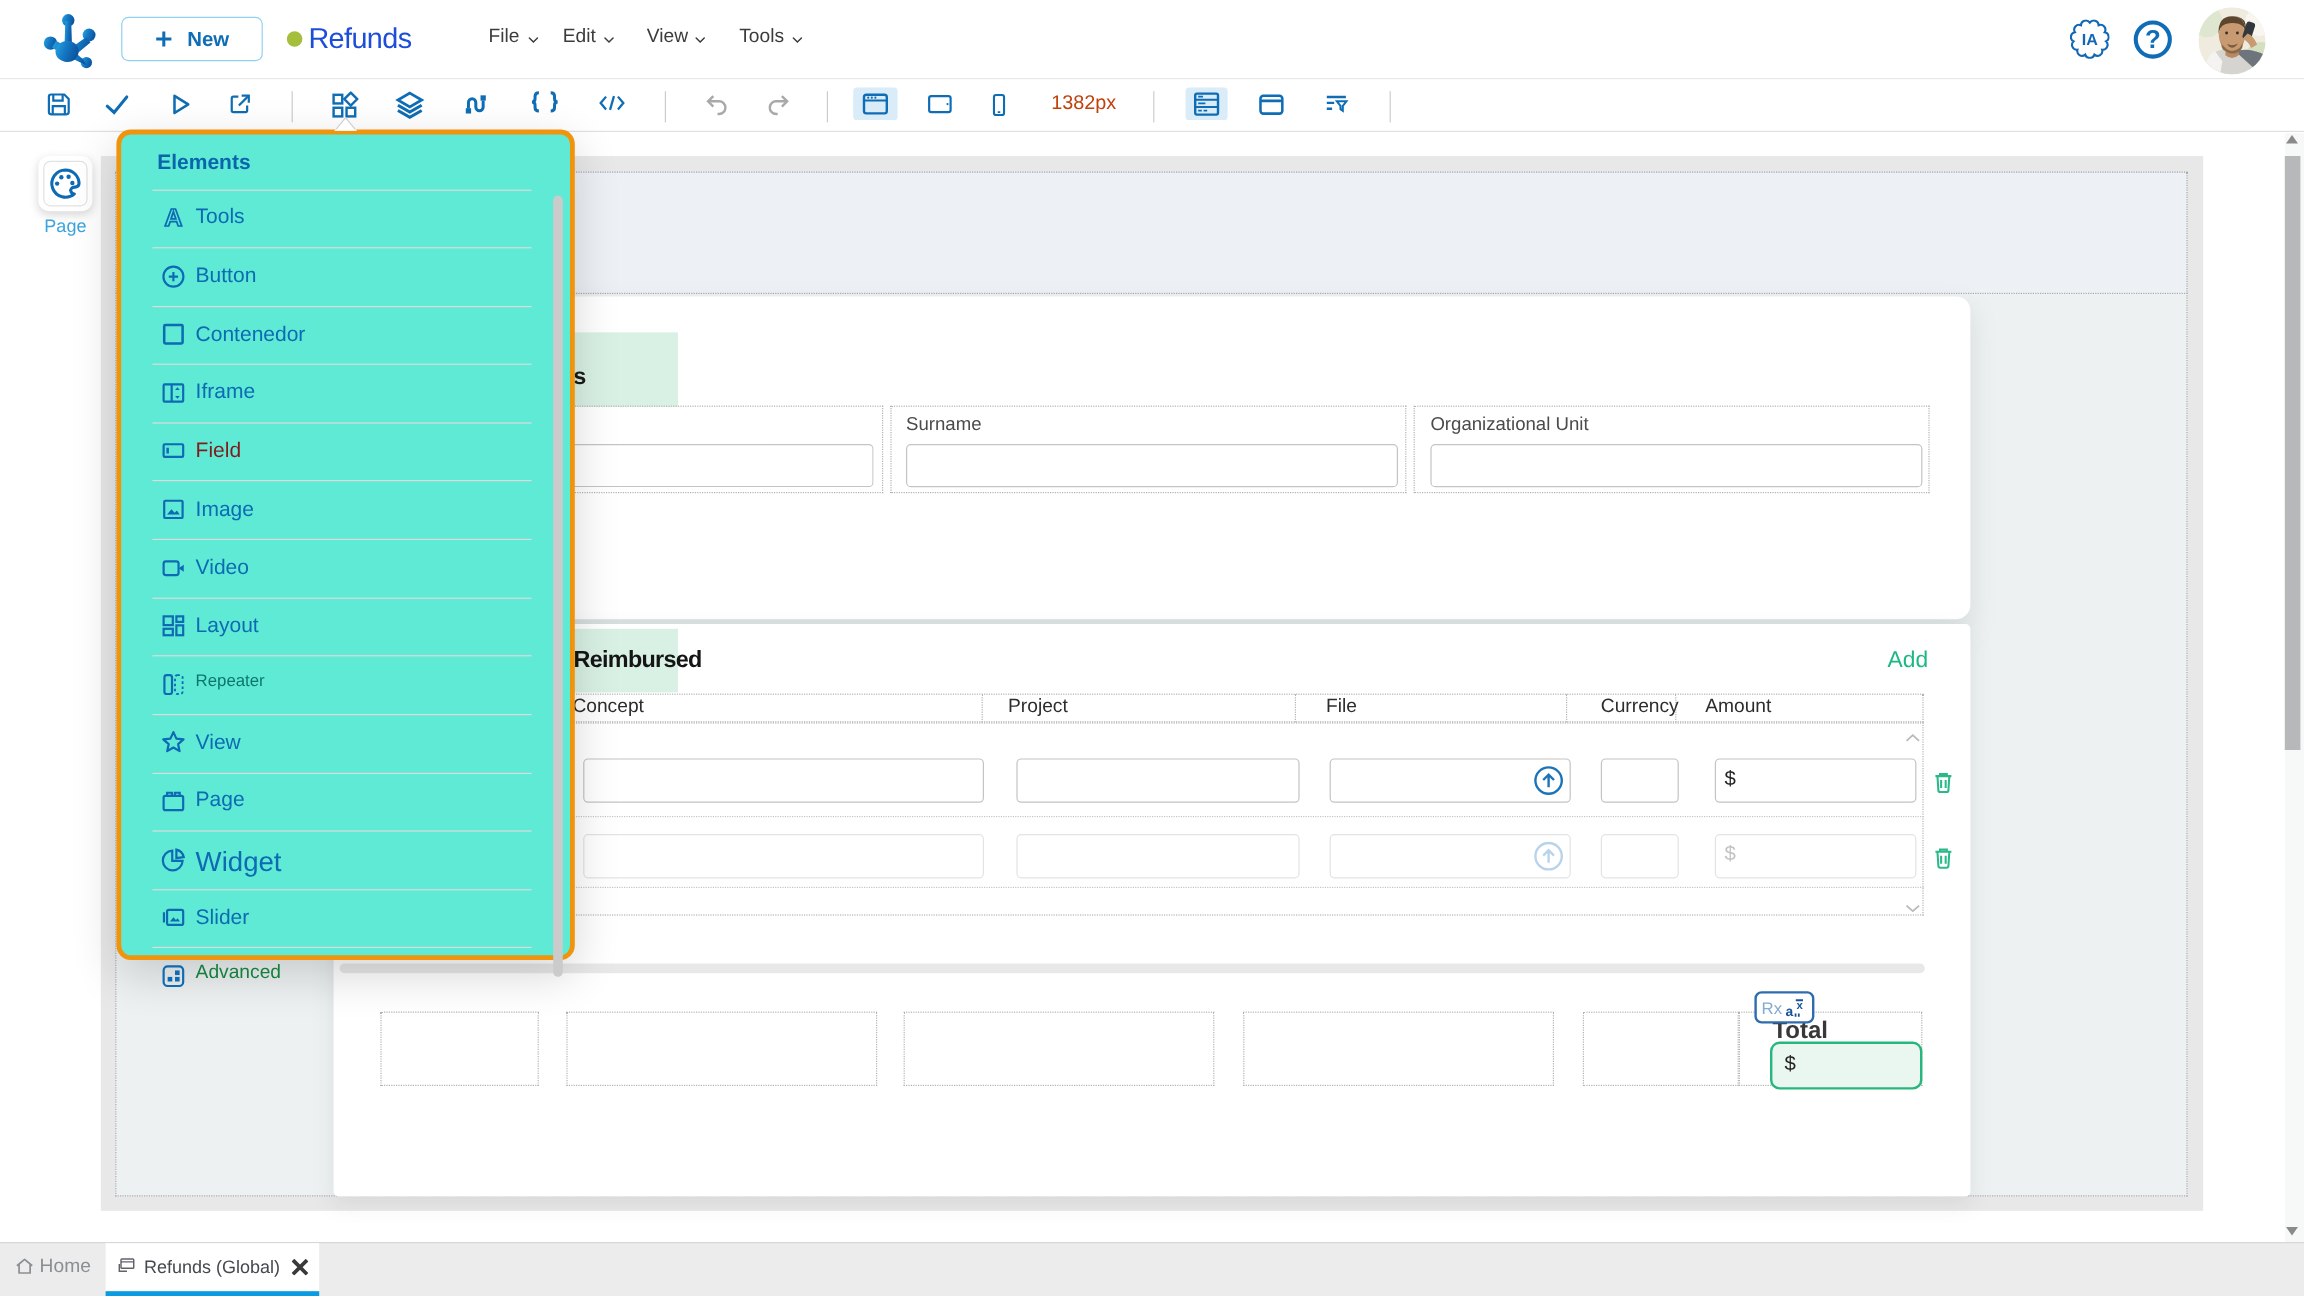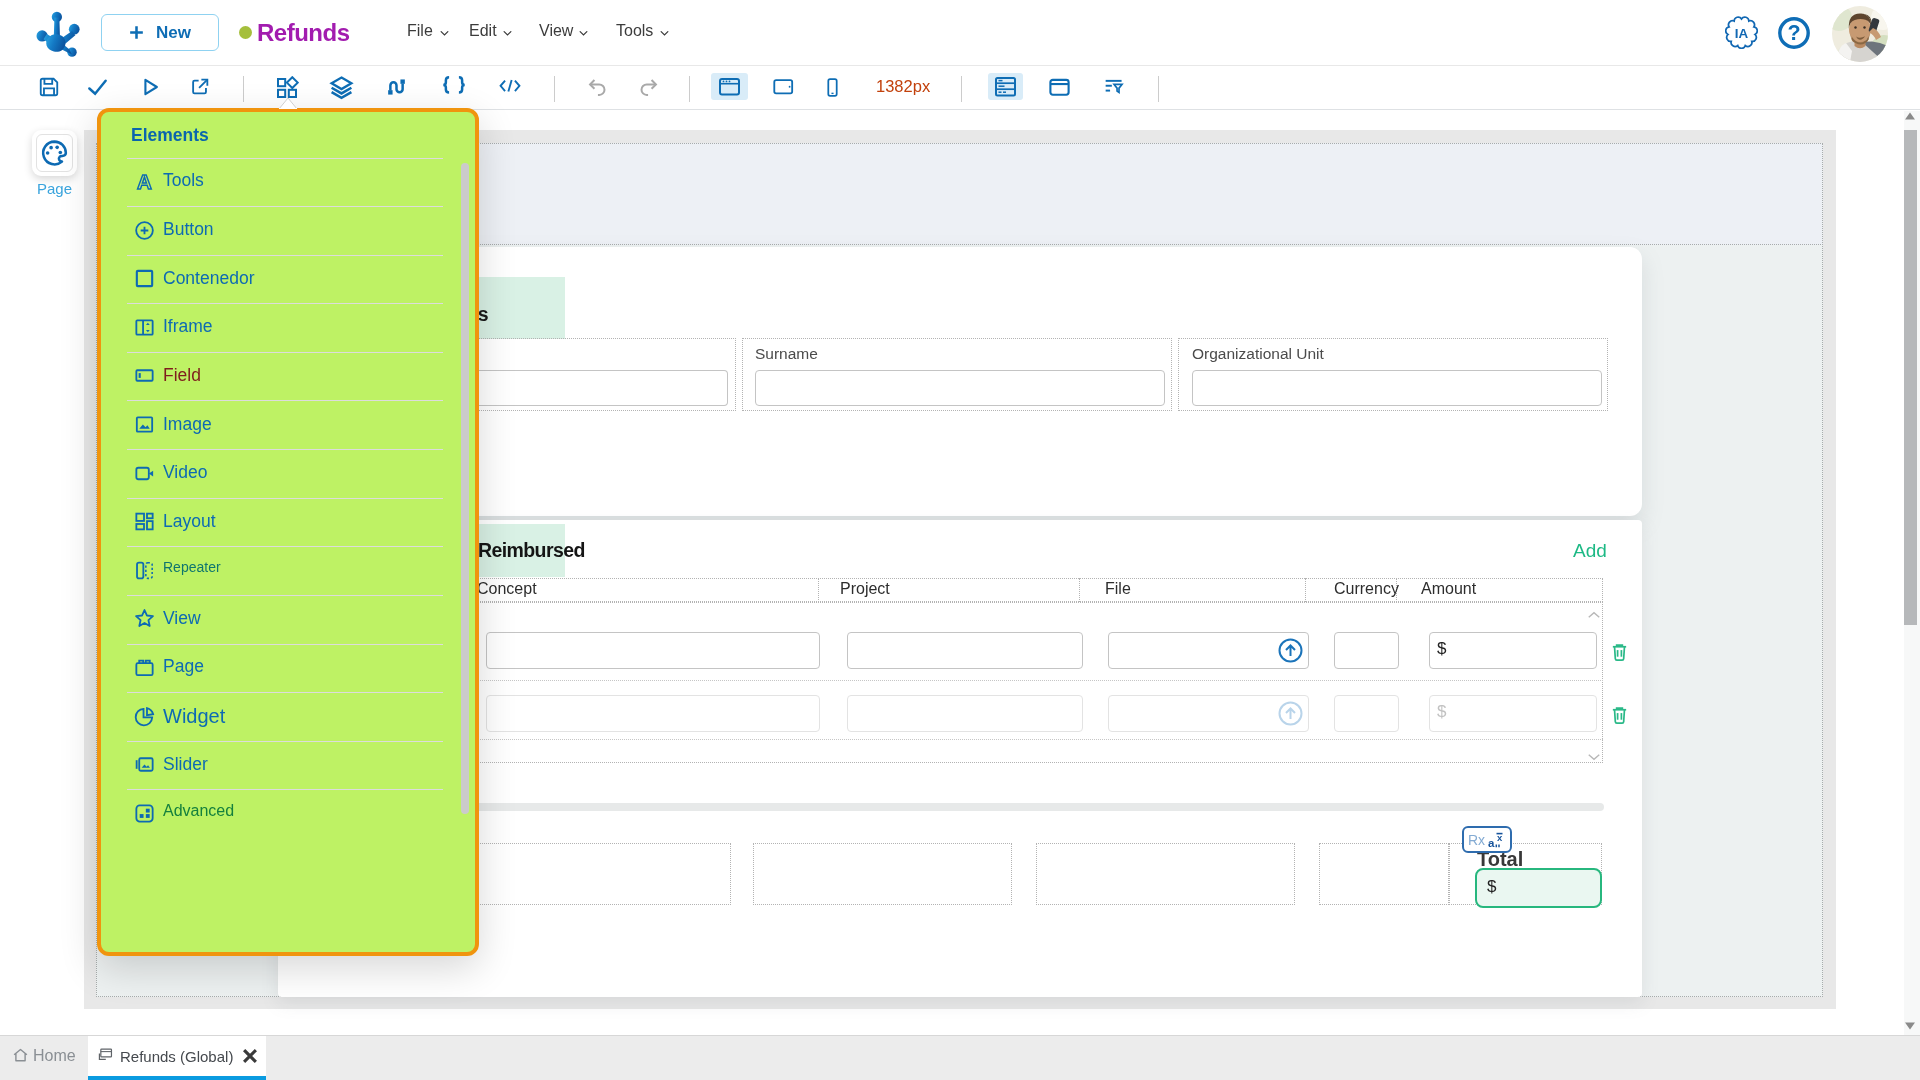--- a/index.html
+++ b/index.html
@@ -7,21 +7,21 @@
 .abs{position:absolute}
 svg{display:block}
 #topbar{position:absolute;left:0;top:0;width:1920px;height:66px;background:#fff;border-bottom:1px solid #e8e8e8}
 #toolbar{position:absolute;left:0;top:67px;width:1920px;height:43px;background:#fff;border-bottom:1px solid #dee1e4}
 .tsep{position:absolute;top:9px;width:1px;height:26px;background:#ccc}
 #canvas{position:absolute;left:0;top:111px;width:1920px;height:924px;background:#fff;overflow:hidden}
 .dotc{position:absolute;border:1px dotted #b3b3b3}
 .inp{position:absolute;background:#fff;border:1px solid #c4c4c4;border-radius:4px}
 .flbl{position:absolute;font-size:15.5px;color:#4b4b4b}
 .hlbl{position:absolute;font-size:16px;color:#2d2d2d}
-#panel{position:absolute;left:97px;top:108px;width:382px;height:848px;background:#bef264;
+#panel{position:absolute;left:97px;top:108px;width:382px;height:692px;background:#5eead4;
  border:4px solid #f0940e;border-radius:12px;box-shadow:0 12px 38px rgba(0,0,0,.16)}
 #tabs{position:absolute;left:0;top:1035px;width:1920px;height:45px;background:#ececec;border-top:1px solid #d7d7d7}
 .menu{position:absolute;top:22px;font-size:16px;color:#3c3c3c}
 </style></head>
 <body>
 <div id="topbar">
     <svg class="abs" style="left:31px;top:4px" width="54" height="56" viewBox="0 0 48 50">
 <defs>
         <linearGradient id="lg" x1="0" y1="0" x2="1" y2="0.35">
 <stop offset="0" stop-color="#2aa7e4"></stop>
@@ -40,21 +40,21 @@
 <path d="M34 40.5 L36.5 45 L25 39.5 L27 34.5 Z"></path>
 <path d="M13.8 37 C12.2 31 17.5 26.5 23 27 C29 27.5 31.5 32 30.5 36.5 C29.3 41.5 24.5 43.5 20.3 42.3 C17 41.4 14.6 39.6 13.8 37 Z"></path>
 </g>
     </svg>
     <div class="abs" style="left:101px;top:14px;width:118px;height:37px;border:1px solid #8fd2f1;border-radius:6px"></div>
     <svg class="abs" style="left:127px;top:23px" width="19" height="19" viewBox="0 0 24 24" fill="none">
       <path d="M12 4 v16 M4 12 h16" stroke="#0e6db4" stroke-width="3.2" fill="none"></path>
     </svg>
     <div class="abs" style="left:156px;top:23px;font-size:17px;font-weight:bold;color:#0e6db5">New</div>
     <div class="abs" style="left:239px;top:26px;width:13px;height:13px;border-radius:50%;background:#a5bf3c"></div>
-    <div class="abs" style="left:257px;top:19px;font-size:24px;font-weight:bold;letter-spacing:-0.5px;color:#a21caf">Refunds</div>
+    <div class="abs" style="left:257px;top:19px;font-size:24px;font-weight:normal;letter-spacing:-0.5px;color:#1d4ed8">Refunds</div>
     <div class="menu" style="left:407px">File</div>
     <svg class="abs" style="left:438px;top:29px" width="13" height="9" viewBox="0 0 24 24" fill="none">
       <path d="M3 7 l9 9 9-9" stroke="#3a3a3a" stroke-width="3.2" fill="none" stroke-linecap="round"></path>
     </svg>
     <div class="menu" style="left:469px">Edit</div>
     <svg class="abs" style="left:501px;top:29px" width="13" height="9" viewBox="0 0 24 24" fill="none">
       <path d="M3 7 l9 9 9-9" stroke="#3a3a3a" stroke-width="3.2" fill="none" stroke-linecap="round"></path>
     </svg>
     <div class="menu" style="left:539px">View</div>
     <svg class="abs" style="left:577px;top:29px" width="13" height="9" viewBox="0 0 24 24" fill="none">
@@ -379,21 +379,21 @@
     <svg class="abs" style="left:36px;top:548.0px" width="23" height="23" viewBox="0 0 24 24" fill="none">
       <rect x="3.5" y="7.5" width="17" height="12.5" rx="1.5" stroke="#0d6ab3" stroke-width="1.9" fill="none"></rect>
       <path d="M6.5 7.5 V4.8 h4.2 V7.5 M13.3 7.5 V4.8 h4.2 V7.5" stroke="#0d6ab3" stroke-width="1.9" fill="none"></path>
     </svg>
     <div class="abs" style="left:66px;top:548px;font-size:17.5px;color:#0d6ab3">Page</div>
     <div class="abs" style="left:30px;top:584px;width:316px;height:1px;background:#dcdcdc"></div>
     <svg class="abs" style="left:36px;top:596.6px" width="23" height="23" viewBox="0 0 24 24" fill="none">
       <path d="M11 4 a8.6 8.6 0 1 0 9 9 L11 13 Z" stroke="#0d6ab3" stroke-width="1.9" fill="none"></path>
       <path d="M14.6 3.2 a8.8 8.8 0 0 1 6.4 6.4 l-6.4 1 Z" stroke="#0d6ab3" stroke-width="1.9" fill="none"></path>
     </svg>
-    <div class="abs" style="left:66px;top:597px;font-size:20px;color:#0d6ab3">Widget</div>
+    <div class="abs" style="left:66px;top:597px;font-size:23px;color:#0d6ab3">Widget</div>
     <div class="abs" style="left:30px;top:633px;width:316px;height:1px;background:#dcdcdc"></div>
     <svg class="abs" style="left:36px;top:645.2px" width="23" height="23" viewBox="0 0 24 24" fill="none">
       <rect x="6.5" y="5.5" width="14" height="13" rx="1.5" stroke="#0d6ab3" stroke-width="1.9" fill="none"></rect>
       <path d="M9 15.5 l3-3.6 2.2 2.4 1.5-1.6 2 2.8 Z" fill="#0d6ab3"></path>
       <path d="M3.8 7.5 v9" stroke="#0d6ab3" stroke-width="1.9" fill="none"></path>
     </svg>
     <div class="abs" style="left:66px;top:646px;font-size:17.5px;color:#0d6ab3">Slider</div>
     <div class="abs" style="left:30px;top:681px;width:316px;height:1px;background:#dcdcdc"></div>
     <svg class="abs" style="left:36px;top:693.8000000000001px" width="23" height="23" viewBox="0 0 24 24" fill="none">
       <rect x="3.5" y="3.5" width="17" height="17" rx="3.5" stroke="#0d6ab3" stroke-width="1.9" fill="none"></rect>

